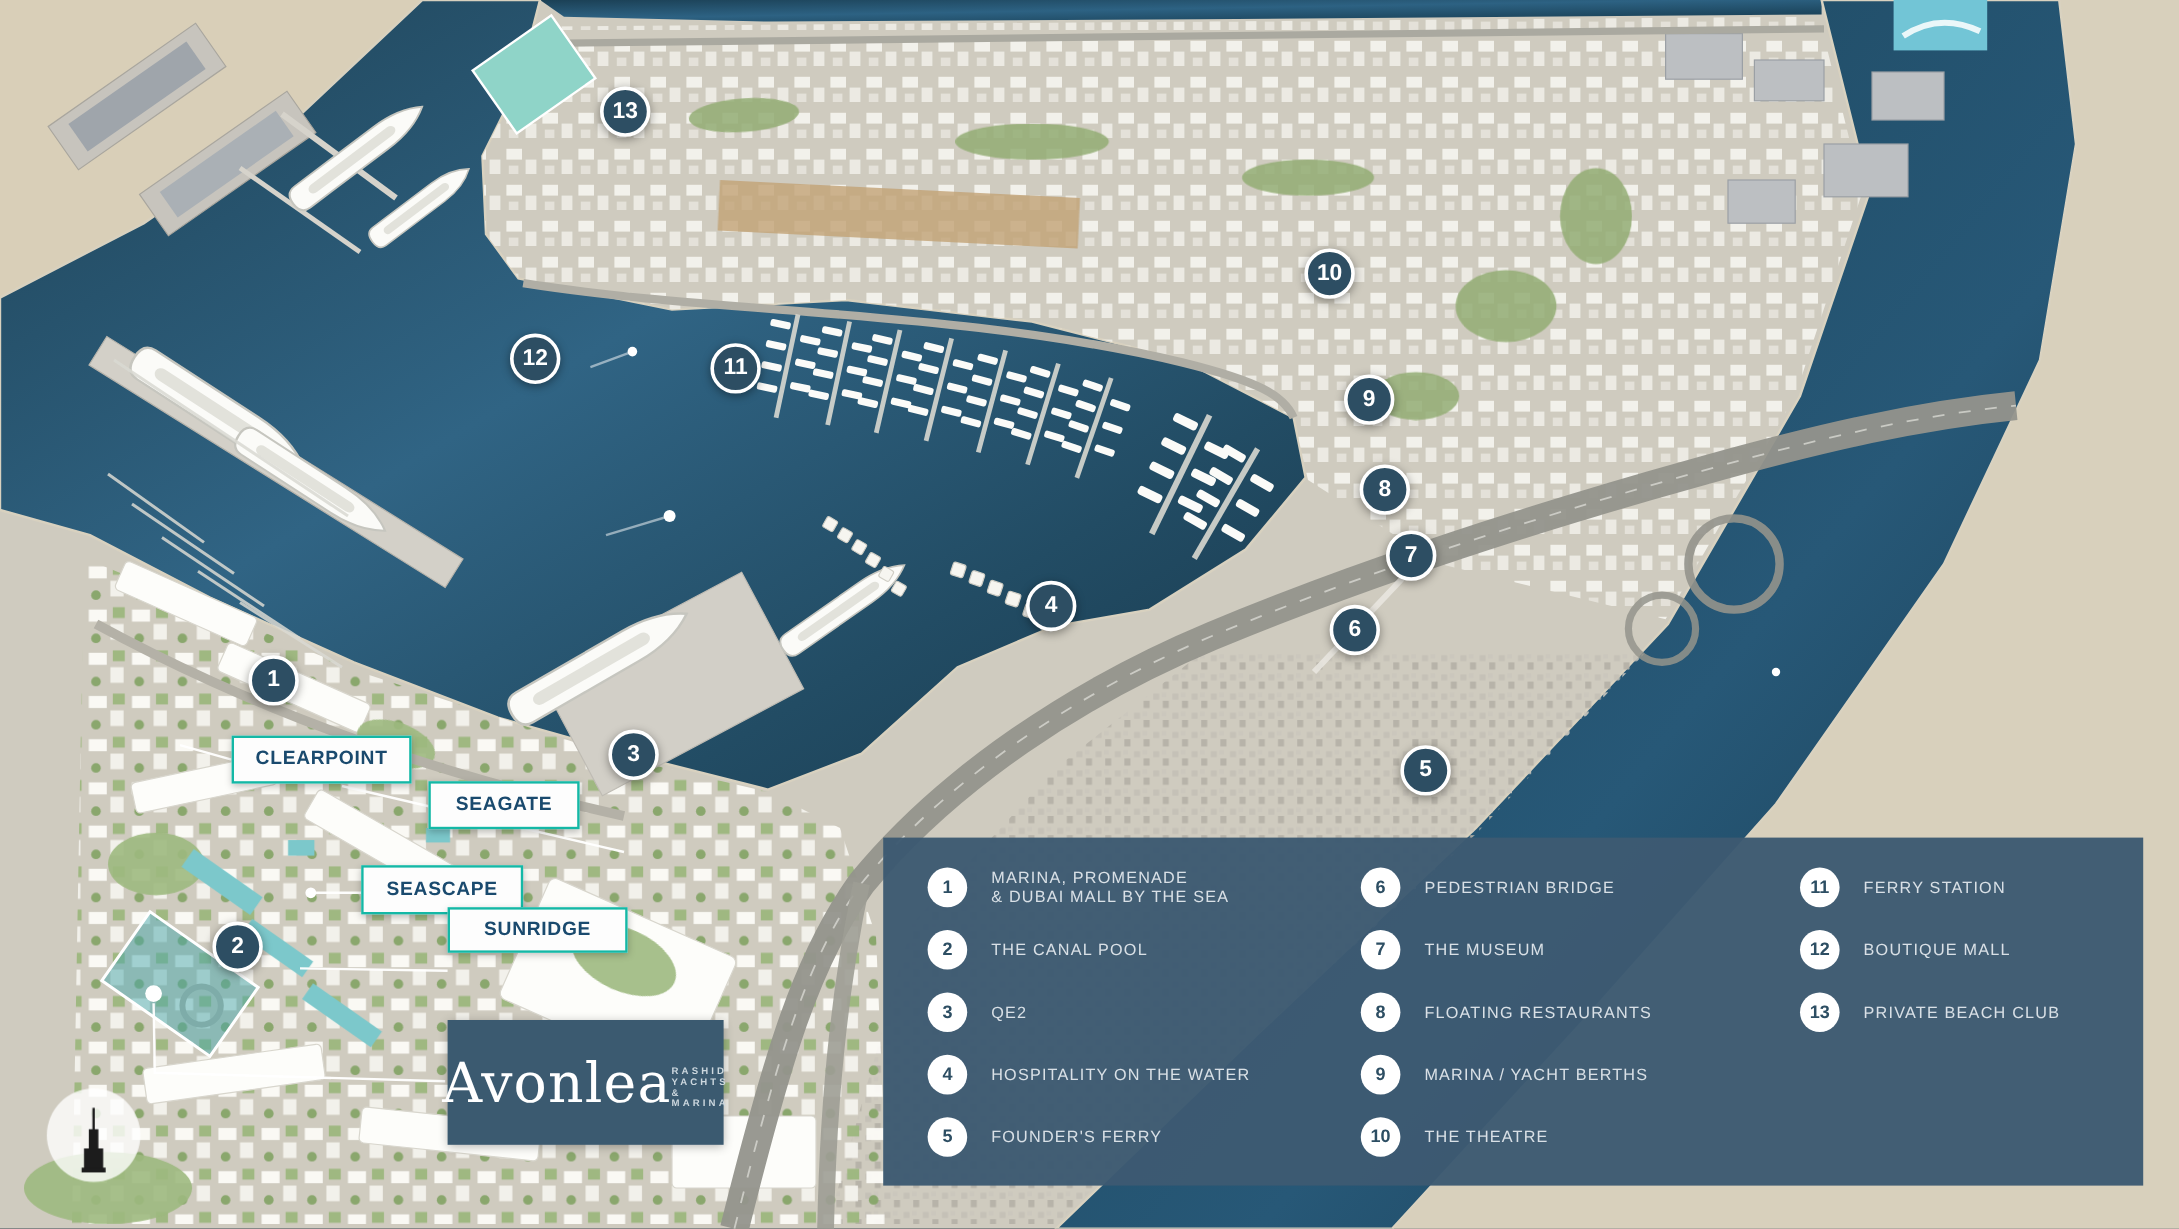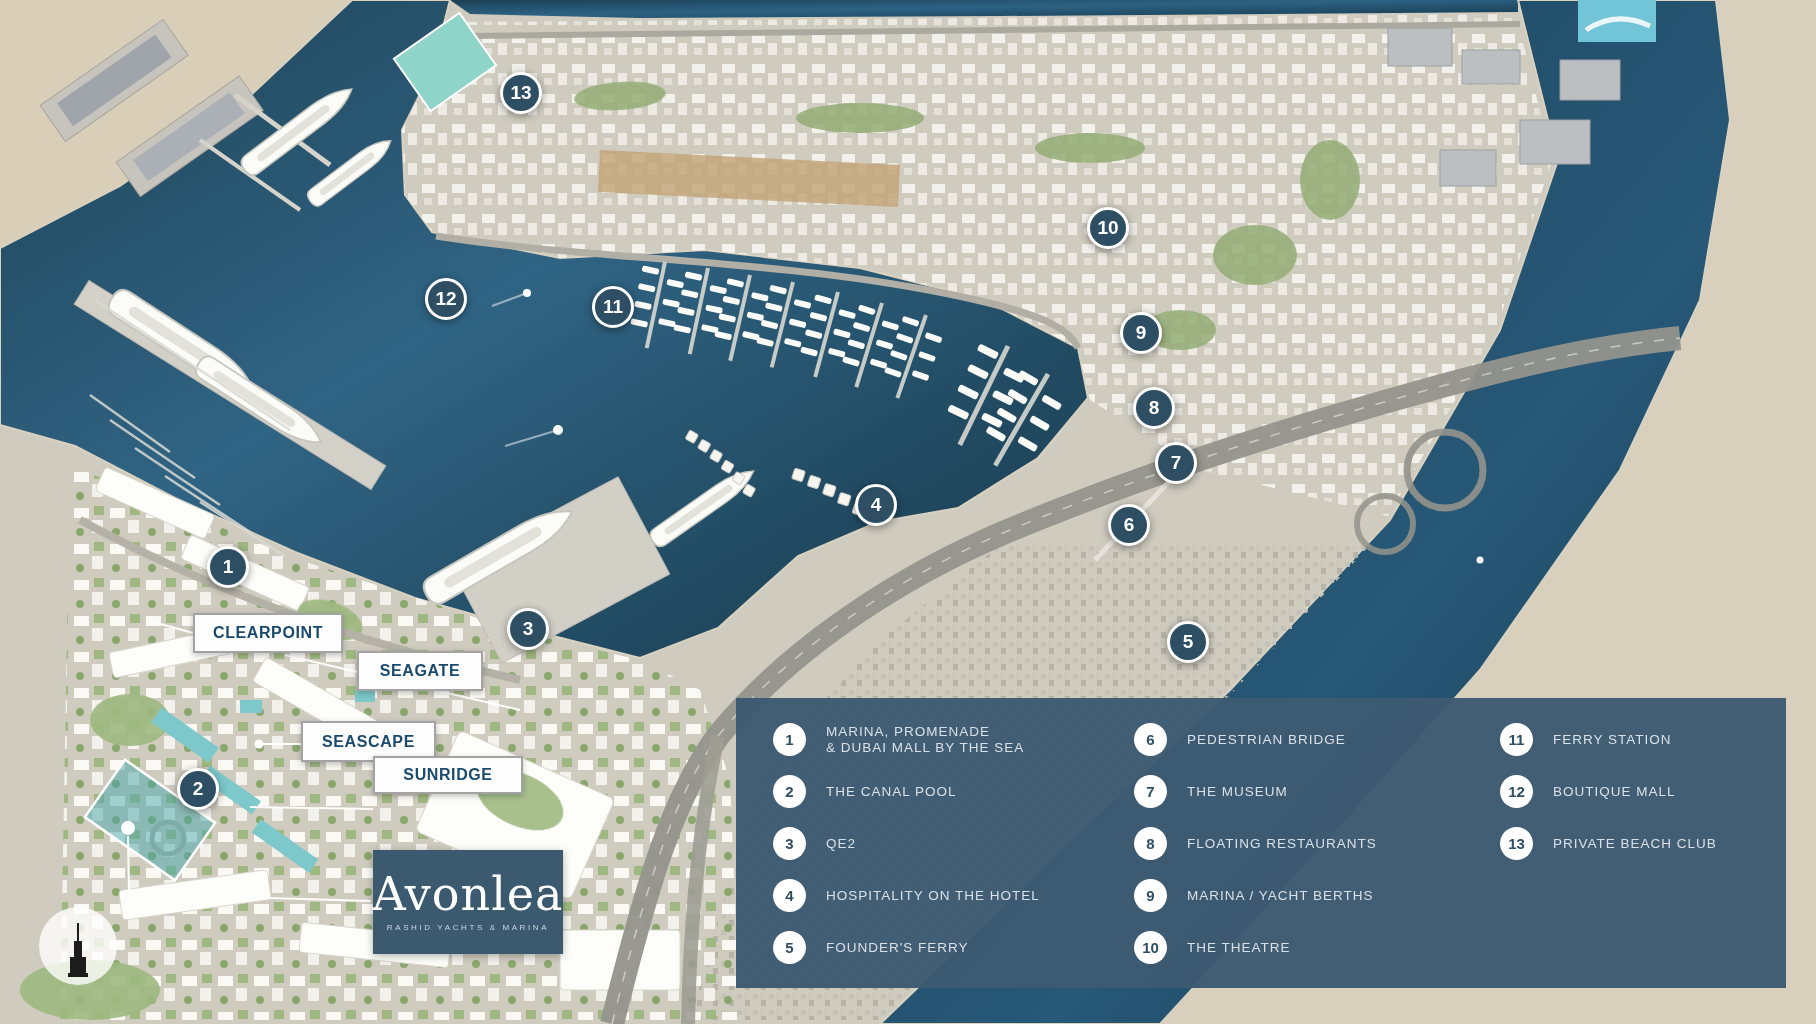--- a/index.html
+++ b/index.html
@@ -8,32 +8,32 @@
   #map-svg{position:absolute;left:0;top:0;width:1816px;height:1024px;}
 
   
   .map-marker{position:absolute;width:42px;height:42px;border-radius:50%;
     background:#2d4e63;border:3px solid #ffffff;box-sizing:border-box;
     color:#fff;display:flex;align-items:center;justify-content:center;
     font-weight:bold;font-size:19px;letter-spacing:0;
     box-shadow:0 2px 8px rgba(0,0,0,.4);transform:translate(-50%,-50%);z-index:30;}
 
   
-  .area-label{position:absolute;background:#fdfdfd;border:2px solid #a3a3a3;
+  .area-label{position:absolute;background:#fdfdfd;border:2px solid #14b8a6;
     box-sizing:border-box;display:flex;align-items:center;justify-content:center;
     color:#1a4a6e;font-weight:bold;font-size:16px;letter-spacing:.6px;
     box-shadow:0 2px 6px rgba(0,0,0,.25);z-index:40;}
 
   
-  #logo-box{position:absolute;left:373px;top:850px;width:190px;height:104px;
-    background:#3b5a70;display:flex;flex-direction:column;align-items:center;
+  #logo-box{position:absolute;left:373px;top:850px;width:230px;height:104px;
+    background:#3b5a70;display:flex;align-items:center;
     justify-content:center;z-index:40;box-shadow:0 2px 8px rgba(0,0,0,.3);}
   #logo-text{font-family:"DejaVu Serif",serif;color:#ffffff;font-size:46px;
     line-height:44px;letter-spacing:1px;}
-  #logo-sub{margin-top:7px;color:#ccd7de;font-size:8px;letter-spacing:2.6px;}
+  #logo-sub{margin-top:7px;color:#ccd7de;font-size:8px;letter-spacing:2.6px;font-weight:bold;}
 
   
   #legend{position:absolute;left:736px;top:698px;width:1050px;height:290px;
     background:rgba(61,90,114,0.97);z-index:50;}
   .legend-col{position:absolute;top:25px;display:flex;flex-direction:column;gap:19px;}
   #legend-col-0{left:37px;}
   #legend-col-1{left:398px;}
   #legend-col-2{left:764px;}
   .legend-row{display:flex;align-items:center;gap:20px;height:33px;}
   .legend-badge{width:33px;height:33px;border-radius:50%;background:#ffffff;
@@ -309,21 +309,21 @@
         <div class="legend-row">
           <span class="legend-badge">2</span>
           <span class="legend-label">THE CANAL POOL</span>
         </div>
         <div class="legend-row">
           <span class="legend-badge">3</span>
           <span class="legend-label">QE2</span>
         </div>
         <div class="legend-row">
           <span class="legend-badge">4</span>
-          <span class="legend-label">HOSPITALITY ON THE HOTEL</span>
+          <span class="legend-label">HOSPITALITY ON THE WATER</span>
         </div>
         <div class="legend-row">
           <span class="legend-badge">5</span>
           <span class="legend-label">FOUNDER'S FERRY</span>
         </div>
       </div>
     <div class="legend-col" id="legend-col-1">
         <div class="legend-row">
           <span class="legend-badge">6</span>
           <span class="legend-label">PEDESTRIAN BRIDGE</span>

